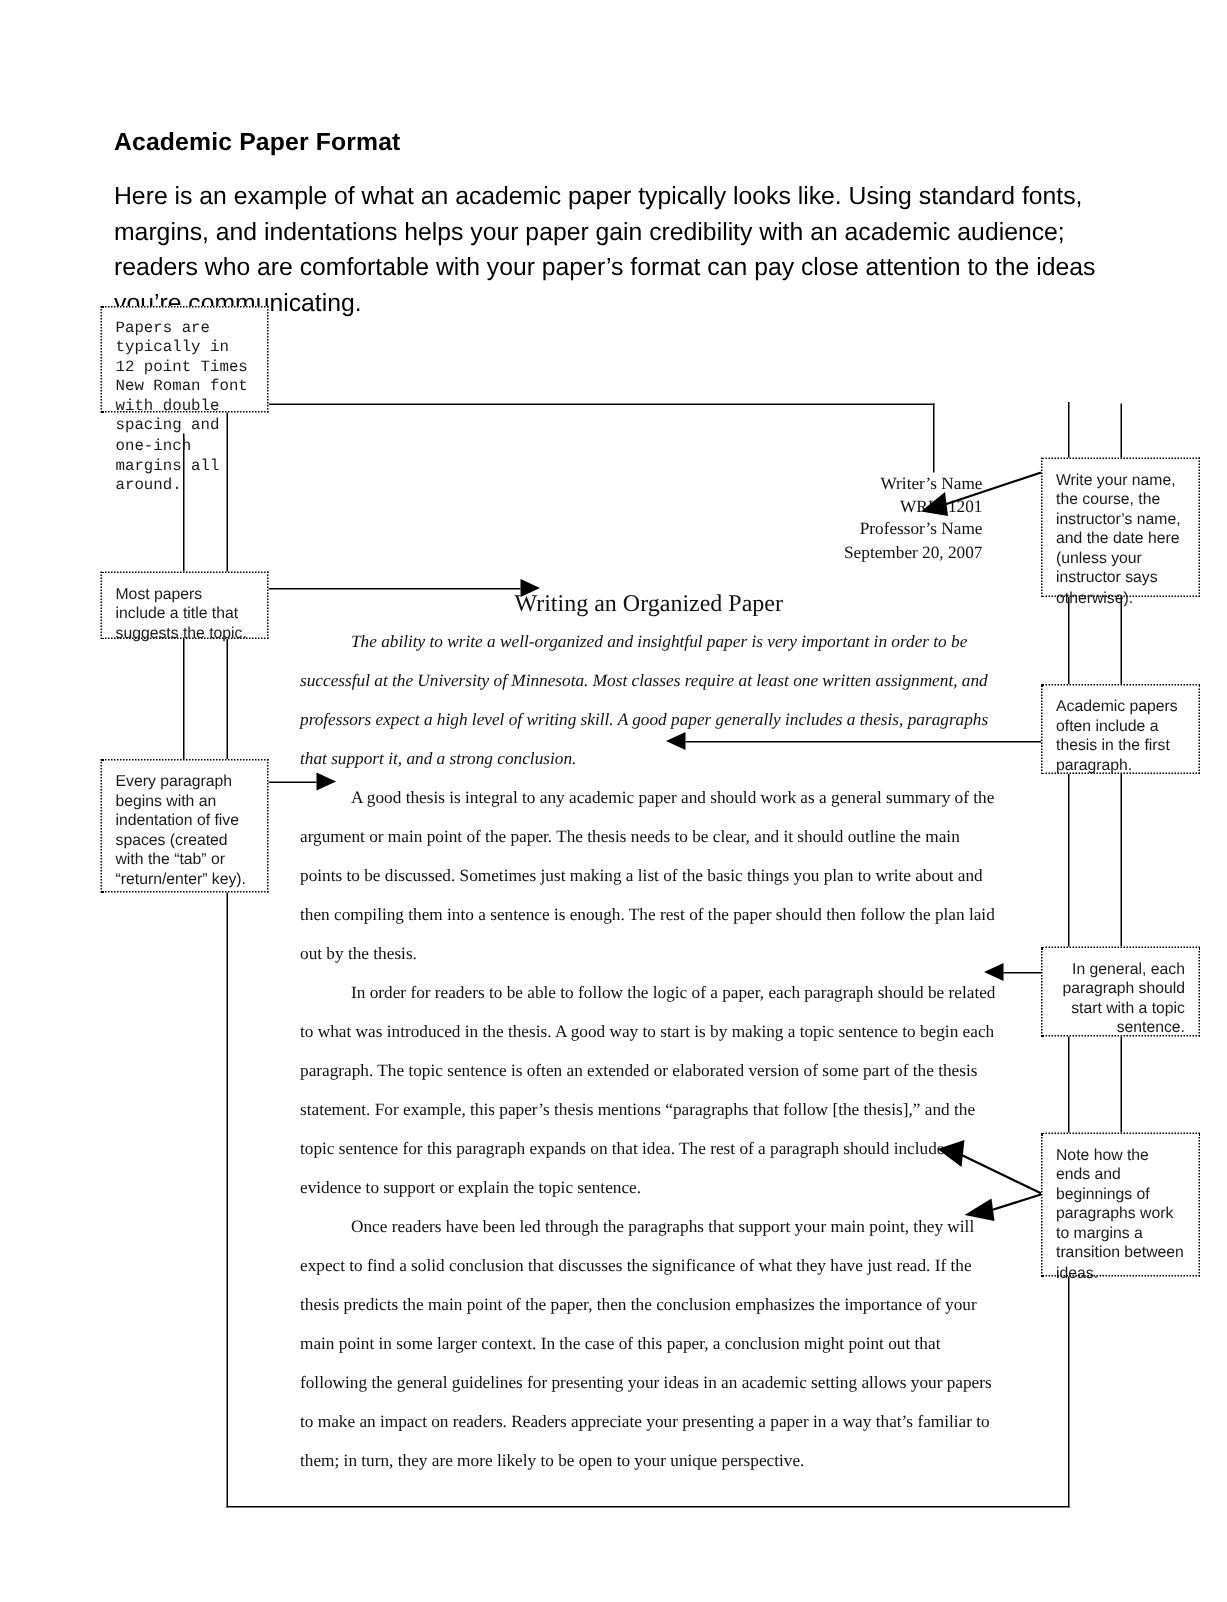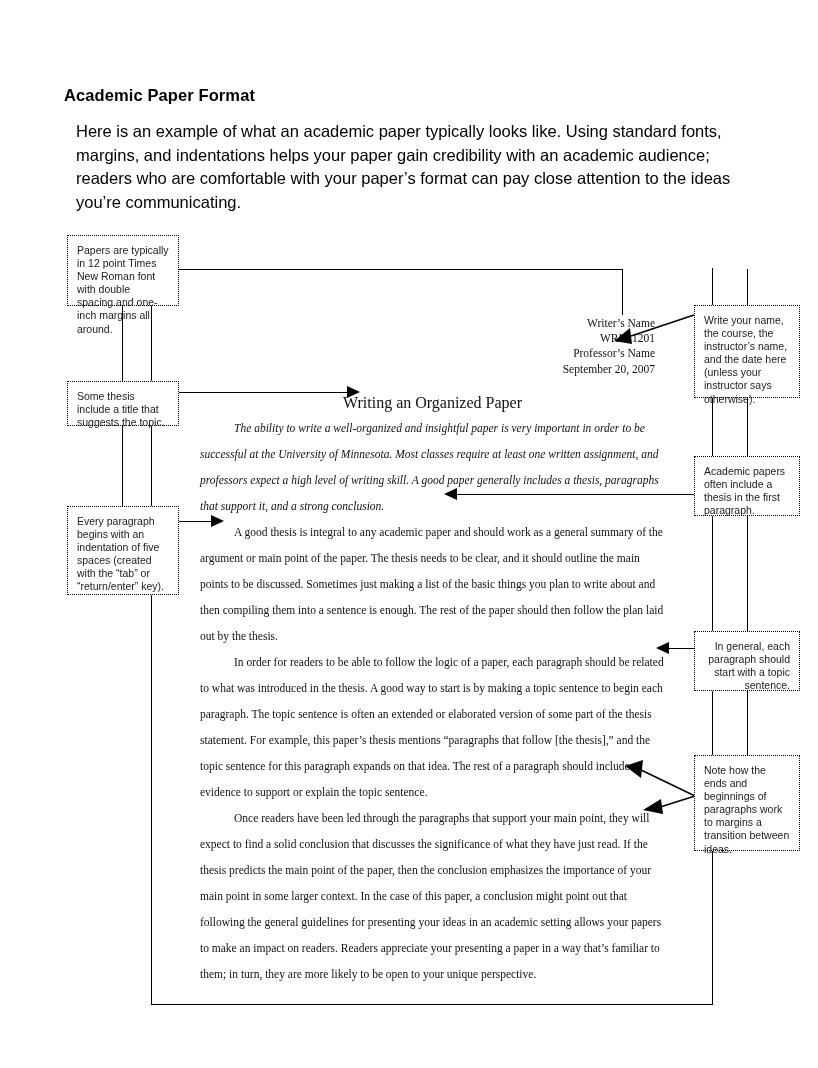--- a/index.html
+++ b/index.html
@@ -12,21 +12,21 @@
     width: 818px;
     height: 1068px;
     background: #ffffff;
     overflow: hidden;
     font-family: "Liberation Sans", sans-serif;
   }
 
   
   #intro-heading {
     position: absolute;
-    left: 64px;
+    left: 76px;
     top: 86px;
     font-family: "Liberation Sans", sans-serif;
     font-weight: bold;
     font-size: 16.5px;
     color: #000;
     letter-spacing: 0.1px;
   }
   #intro-paragraph {
     position: absolute;
     left: 76px;
@@ -99,21 +99,21 @@
     background: #fff;
     font-family: "Liberation Sans", sans-serif;
     font-size: 10.5px;
     line-height: 13.1px;
     color: #1a1a1a;
     padding: 8px 9px 6px 9px;
     z-index: 5;
   }
 
   
-  #callout-font       { left: 67px;  top: 235px; width: 112px; height: 71px; }
+  #callout-font       { left: 67px;  top: 204px; width: 112px; height: 71px; font-family: Liberation Mono, monospace; }
   #callout-title      { left: 67px;  top: 381px; width: 112px; height: 45px; }
   #callout-indent     { left: 67px;  top: 506px; width: 112px; height: 89px; }
 
   
   #callout-heading    { left: 694px; top: 305px; width: 106px; height: 93px; }
   #callout-thesis     { left: 694px; top: 456px; width: 106px; height: 60px; }
   #callout-topic      { left: 694px; top: 631px; width: 106px; height: 60px; text-align: right; }
   #callout-transition { left: 694px; top: 755px; width: 106px; height: 96px; }
 
   
@@ -208,21 +208,21 @@
   <div class="arrow arrow-left" style="left:656px; top:642px;"></div>
 
   <svg class="diag-arrows" style="left:615px; top:756px; width:90px; height:60px;" viewBox="0 0 90 60">
     <line x1="80" y1="40" x2="24" y2="13" stroke="#000" stroke-width="1.5"></line>
     <polygon points="28,4 10,10 26,22" fill="#000"></polygon>
     <line x1="80" y1="40" x2="42" y2="52" stroke="#000" stroke-width="1.5"></line>
     <polygon points="46,43 28,54 48,58" fill="#000"></polygon>
   </svg>
 
   <div class="callout" id="callout-font">Papers are typically in 12 point Times New Roman font with double spacing and one-inch margins all around.</div>
-  <div class="callout" id="callout-title">Some thesis include a title that suggests the topic.</div>
+  <div class="callout" id="callout-title">Most papers include a title that suggests the topic.</div>
   <div class="callout" id="callout-indent">Every paragraph begins with an indentation of five spaces (created with the “tab” or “return/enter” key).</div>
 
   <div class="callout" id="callout-heading">Write your name, the course, the instructor’s name, and the date here (unless your instructor says otherwise).</div>
   <div class="callout" id="callout-thesis">Academic papers often include a thesis in the first paragraph.</div>
   <div class="callout" id="callout-topic">In general, each paragraph should start with a topic sentence.</div>
   <div class="callout" id="callout-transition">Note how the ends and beginnings of paragraphs work to margins a transition between ideas.</div>
 
 </div>
 
 </body></html>

